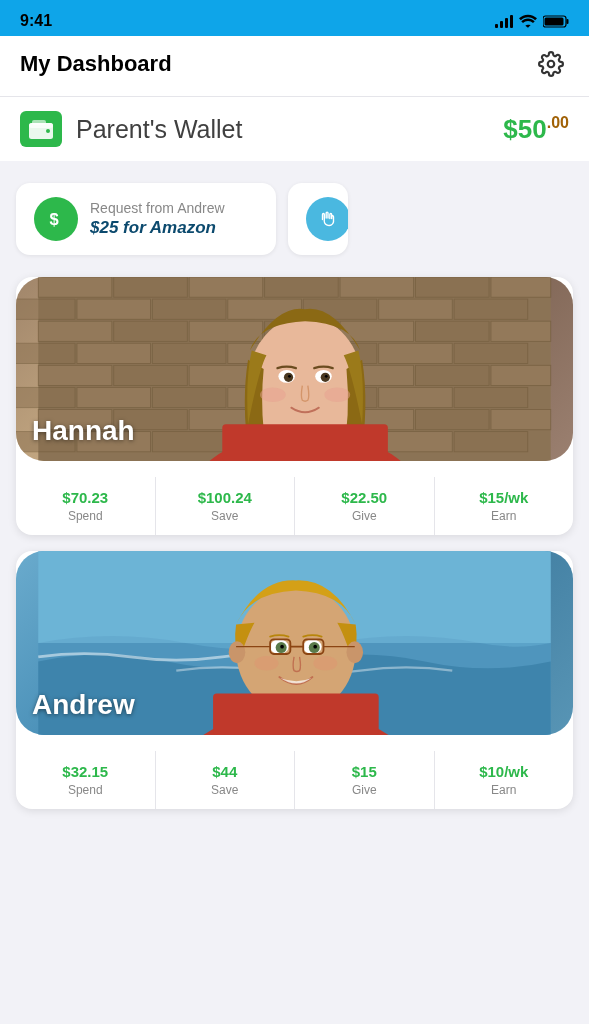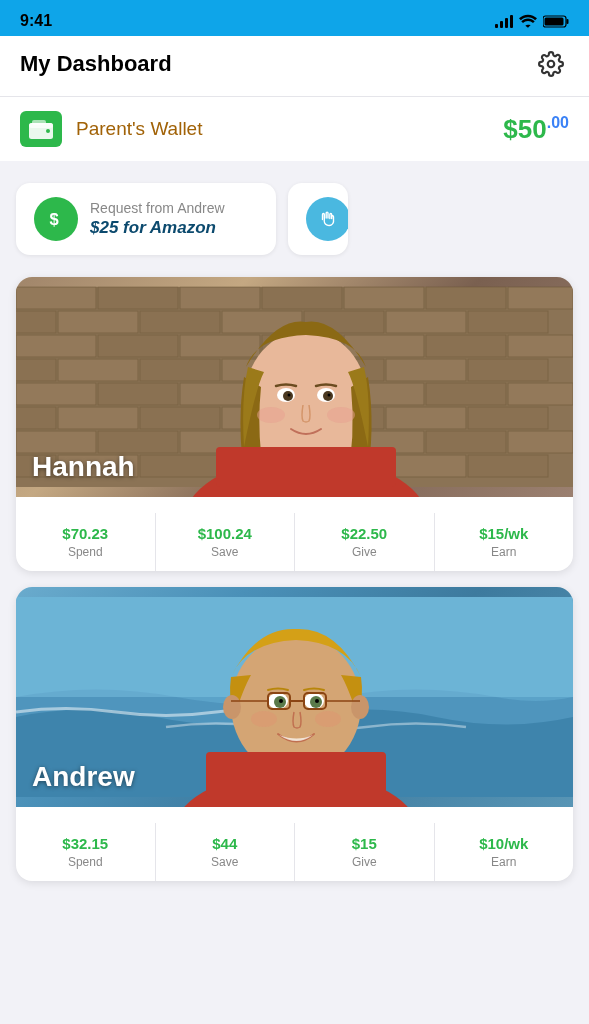--- a/index.html
+++ b/index.html
@@ -83,34 +83,34 @@
     .wallet-icon-wrap {
       width: 42px;
       height: 36px;
       background: #2db84b;
       border-radius: 6px;
       display: flex;
       align-items: center;
       justify-content: center;
     }
     .wallet-label {
-      font-size: 19px;
+      font-size: 25px;
       font-weight: 500;
-      color: #a16207;
+      color: #404040;
     }
     .wallet-amount {
       font-size: 26px;
       font-weight: 700;
       color: #2db84b;
     }
     .wallet-amount .cents {
       font-size: 16px;
       font-weight: 600;
       vertical-align: super;
-      color: #3b82f6;
+      color: #a16207;
     }
 
     
     .divider {
       height: 8px;
       background: #f2f2f7;
     }
 
     
     .requests-section {
@@ -193,23 +193,24 @@
       gap: 16px;
     }
     .child-card {
       background: #fff;
       border-radius: 16px;
       overflow: hidden;
       box-shadow: 0 2px 8px rgba(0,0,0,0.10);
     }
     .child-photo {
       width: 100%;
-      height: 220px;
+      height: 184px;
       position: relative;
       overflow: hidden;
+      border-radius: 28px;
     }
     .child-photo-hannah {
       background: linear-gradient(135deg, #a0856a 0%, #c4a882 30%, #7a6050 60%, #9b8070 100%);
     }
     .child-photo-andrew {
       background: linear-gradient(135deg, #6aabcd 0%, #4a90b8 30%, #3d7a9e 60%, #5895b5 100%);
     }
     .child-name-overlay {
       position: absolute;
       bottom: 14px;

